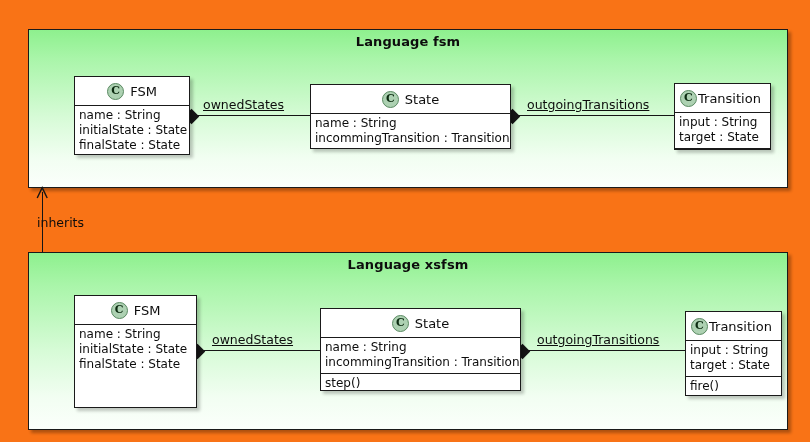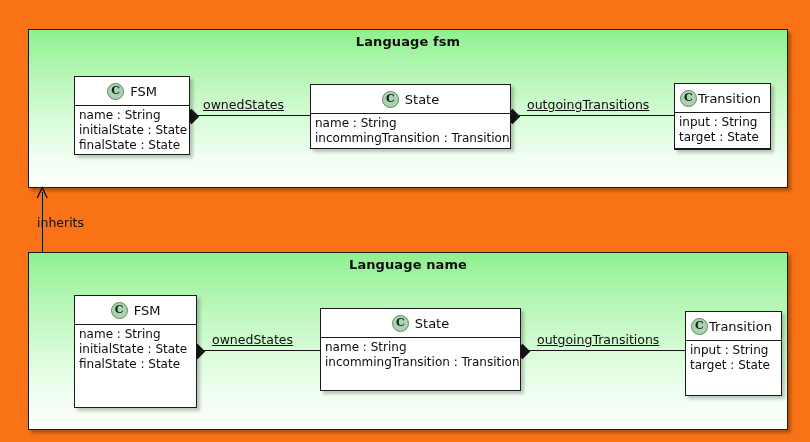--- a/index.html
+++ b/index.html
@@ -194,21 +194,21 @@
     <div class="cls-compartment empty"></div>
   </div>
 
   <div class="inherit-shaft" style="left:42px; top:192px; height:64px;"></div>
   <svg class="inherit-arrow" width="16" height="14" style="left:35px; top:186px;">
     <polyline points="2.2,12 7.2,1.6 12.2,12" fill="none" stroke="#151515" stroke-width="1.4"></polyline>
   </svg>
   <div class="inherit-label" style="left:37px; top:215px;">inherits</div>
 
   <div class="package" style="left:28px; top:252px; width:760px; height:178px;">
-    <div class="package-title">Language name</div>
+    <div class="package-title">Language xsfsm</div>
   </div>
 
   <div class="link-line" style="left:196px; top:350px; width:127px;"></div>
   <div class="diamond" style="left:192px; top:345.5px;"></div>
   <div class="link-label" style="left:212px; top:333px;">ownedStates</div>
 
   <div class="link-line" style="left:521px; top:350px; width:164px;"></div>
   <div class="diamond" style="left:517px; top:345.5px;"></div>
   <div class="link-label" style="left:537px; top:333px;">outgoingTransitions</div>
 
@@ -226,26 +226,32 @@
 
   <div class="uml-class" style="left:320px; top:308px; width:201px; height:83px;">
     <div class="cls-header">
       <span class="cls-icon">C</span>
       <span class="cls-name">State</span>
     </div>
     <div class="cls-compartment">
       <div class="cls-line">name : String</div>
       <div class="cls-line">incommingTransition : Transition</div>
     </div>
+    <div class="cls-compartment">
+      <div class="cls-line">step()</div>
+    </div>
   </div>
 
   <div class="uml-class" style="left:685px; top:311px; width:97px; height:85px;">
     <div class="cls-header tight">
       <span class="cls-icon">C</span>
       <span class="cls-name">Transition</span>
     </div>
     <div class="cls-compartment">
       <div class="cls-line">input : String</div>
       <div class="cls-line">target : State</div>
     </div>
+    <div class="cls-compartment">
+      <div class="cls-line">fire()</div>
+    </div>
   </div>
 
 </div>
 
 </body></html>

